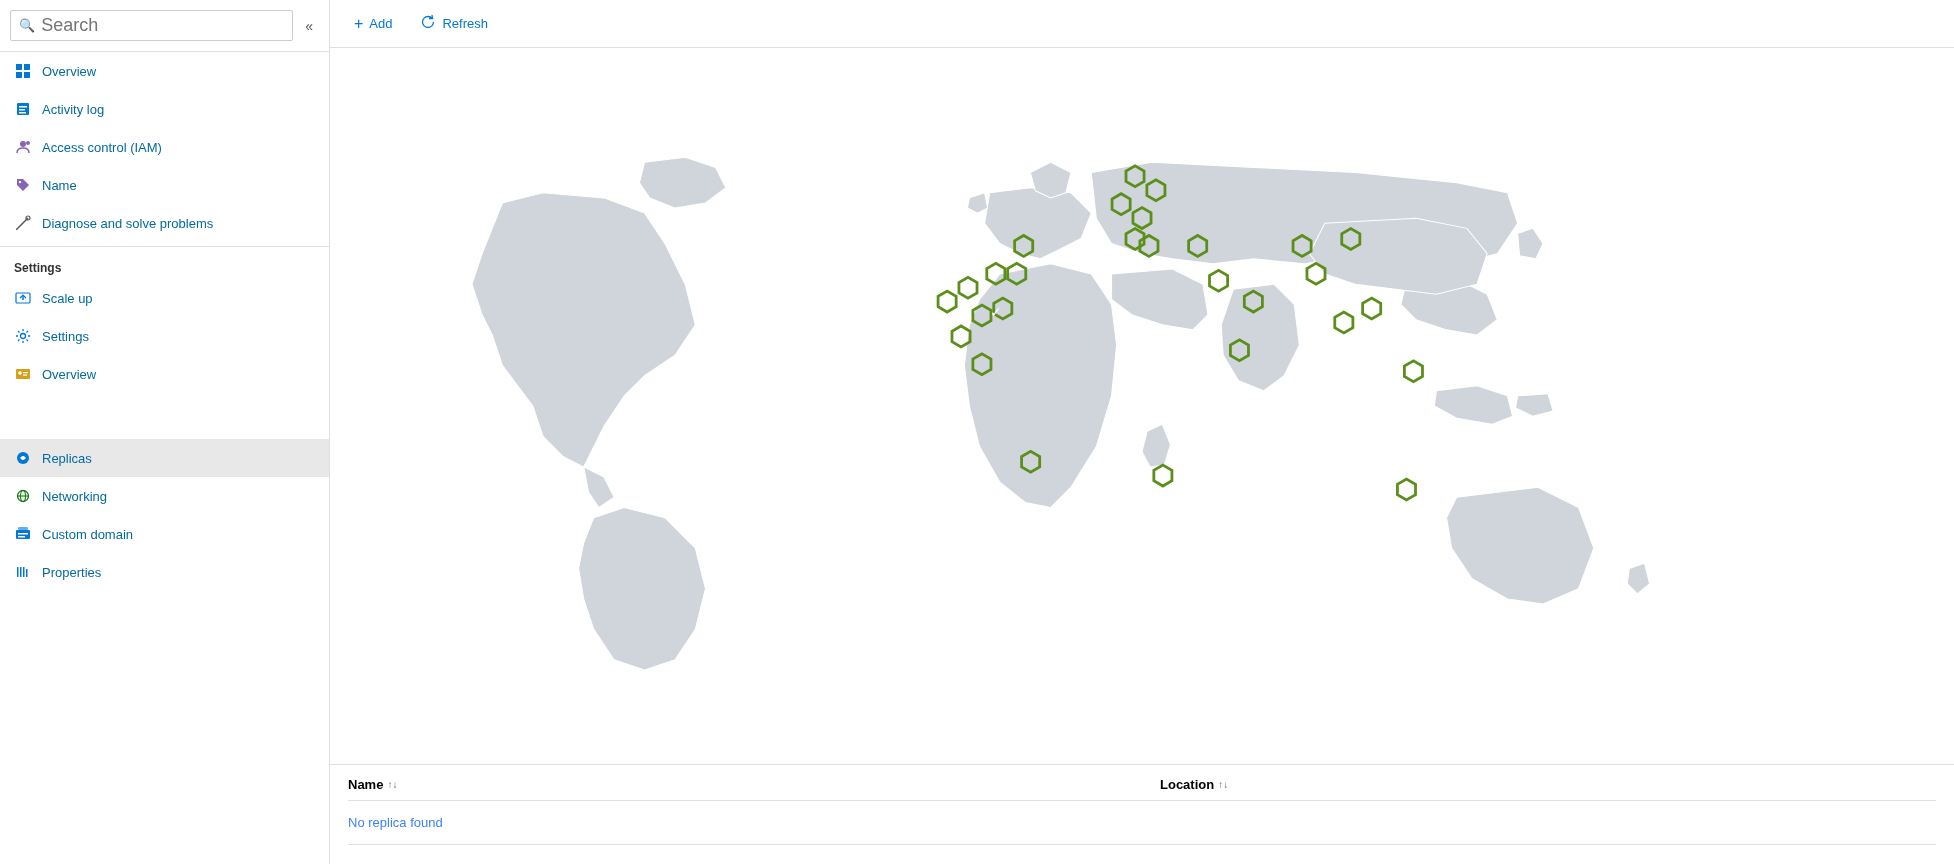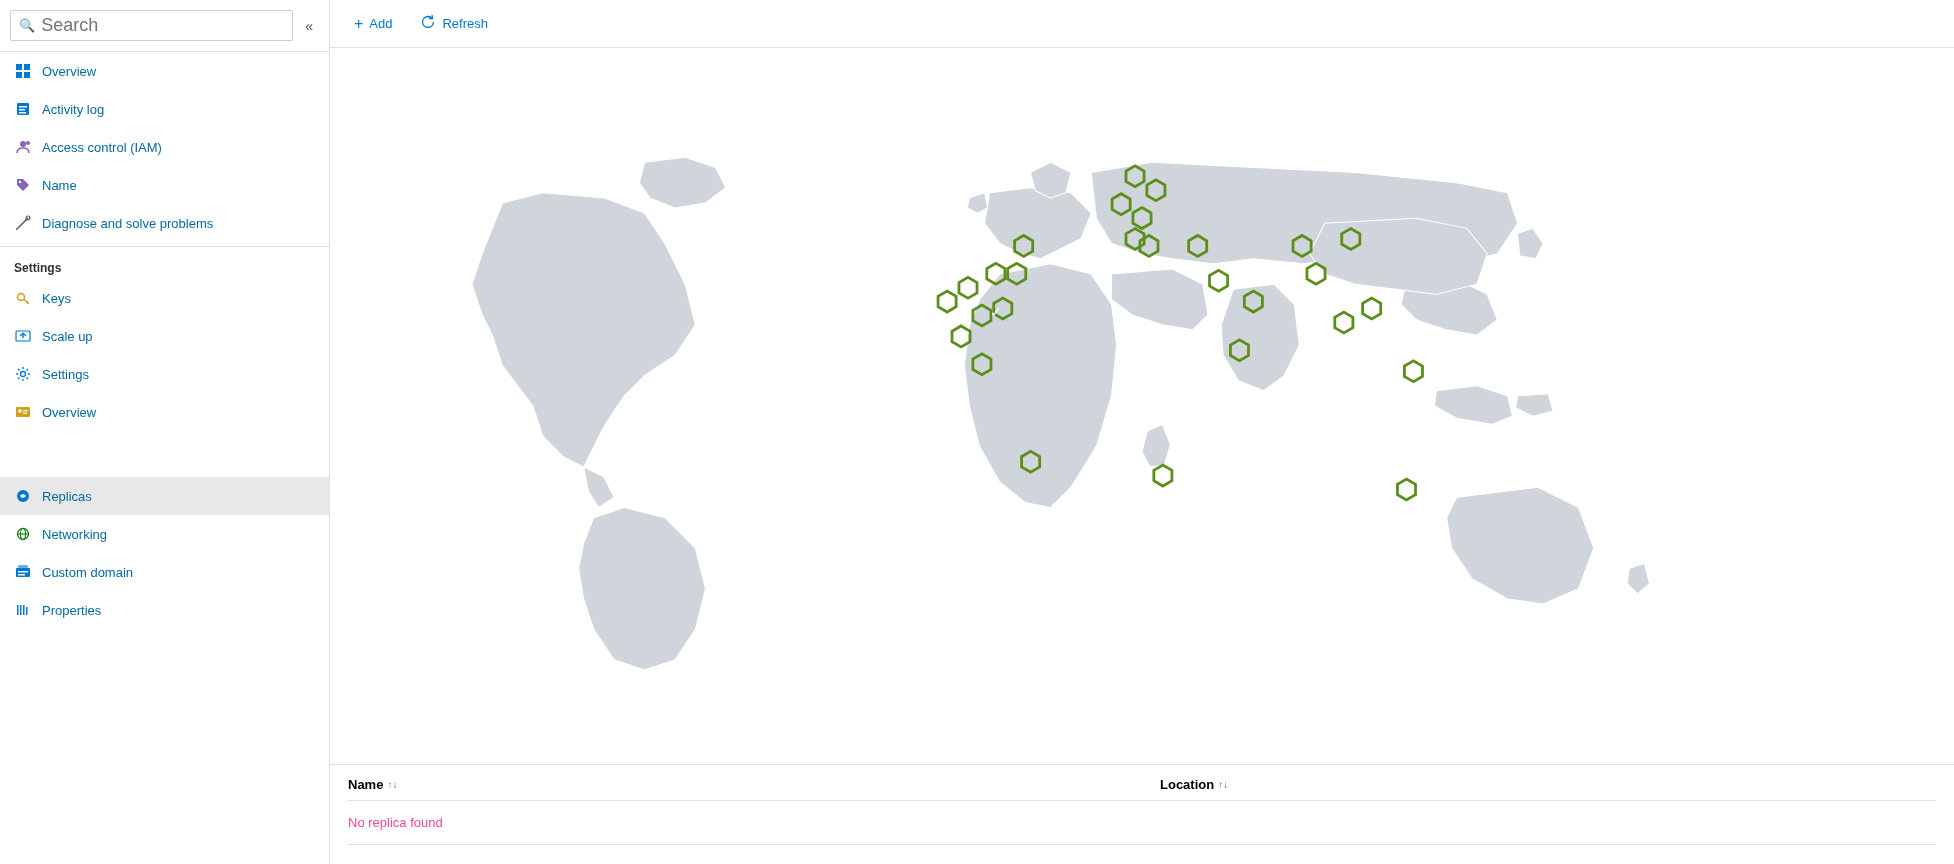--- a/index.html
+++ b/index.html
@@ -136,21 +136,21 @@
       font-size: 13px;
       display: flex;
       align-items: center;
       gap: 4px;
       padding-left: 36px;
     }
     .sort-icon { font-size: 10px; color: #666; }
     .no-data {
       padding: 14px 0;
       font-size: 13px;
-      color: #ec4899;
+      color: #3b82f6;
       border-bottom: 1px solid #e0e0e0;
     }
 
     
     .icon-blue { color: #0078d4; }
     .icon-purple { color: #8764B8; }
     .icon-yellow { color: #D4A017; }
     .icon-green { color: #107C10; }
   </style>
 </head>
@@ -216,30 +216,20 @@
         <path d="M3 13 L13 3" stroke="#555" stroke-width="1.5"></path>
         <circle cx="13" cy="3" r="2" stroke="#555" stroke-width="1.2" fill="none"></circle>
         <path d="M3 13 Q1 15 2 14" stroke="#555" stroke-width="1.5"></path>
       </svg>
     </span>
     <span>Diagnose and solve problems</span>
   </div>
 
   <div class="section-header">Settings</div>
 
-  <div class="nav-item">
-    <span class="nav-icon icon-yellow">
-      <svg width="16" height="16" viewBox="0 0 16 16" fill="none">
-        <circle cx="6" cy="7" r="3.5" stroke="#D4A017" stroke-width="1.5" fill="none"></circle>
-        <path d="M9 9.5 L14 14" stroke="#D4A017" stroke-width="1.5"></path>
-        <path d="M11.5 12 L13 11" stroke="#D4A017" stroke-width="1.2"></path>
-      </svg>
-    </span>
-    <span>Keys</span>
-  </div>
 
 
   <div class="nav-item">
     <span class="nav-icon icon-blue">
       <svg width="16" height="16" viewBox="0 0 16 16" fill="none">
         <rect x="1" y="3" width="14" height="10" rx="1" stroke="#0078d4" stroke-width="1.2" fill="none"></rect>
         <line x1="8" y1="6" x2="8" y2="10" stroke="#0078d4" stroke-width="1.5"></line>
         <polyline points="5,8 8,5 11,8" stroke="#0078d4" stroke-width="1.2" fill="none"></polyline>
       </svg>
     </span>

